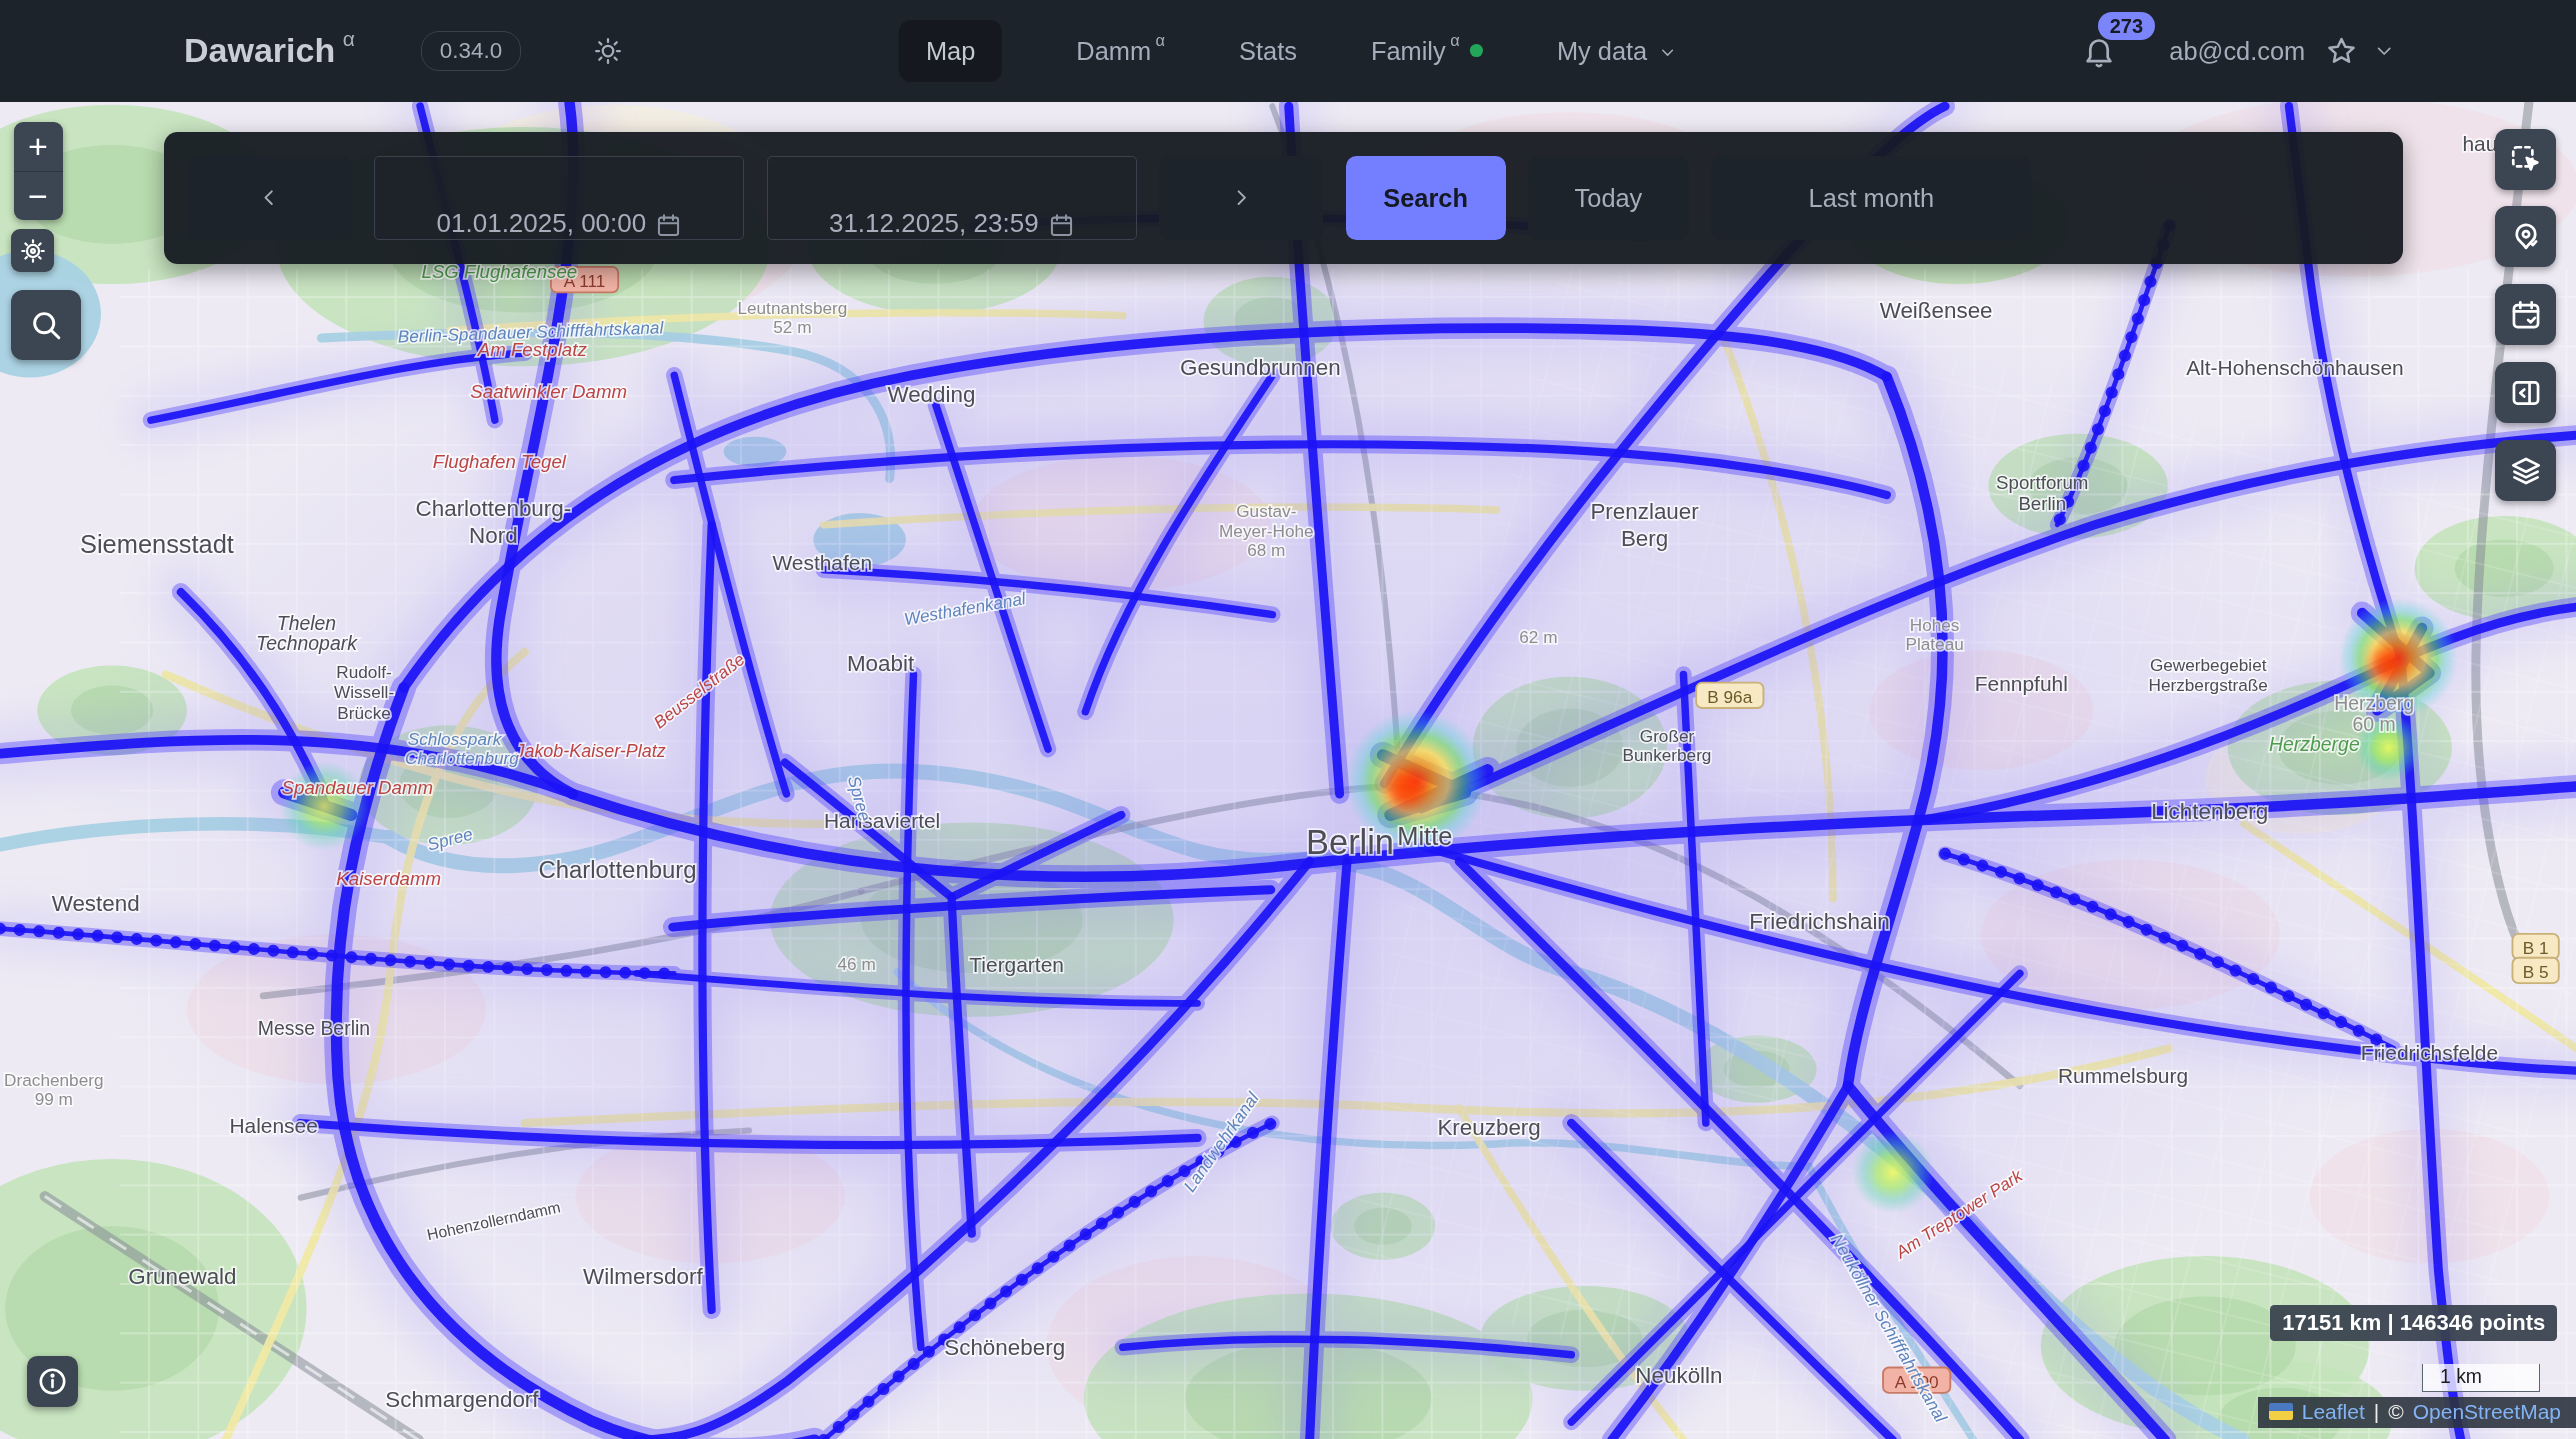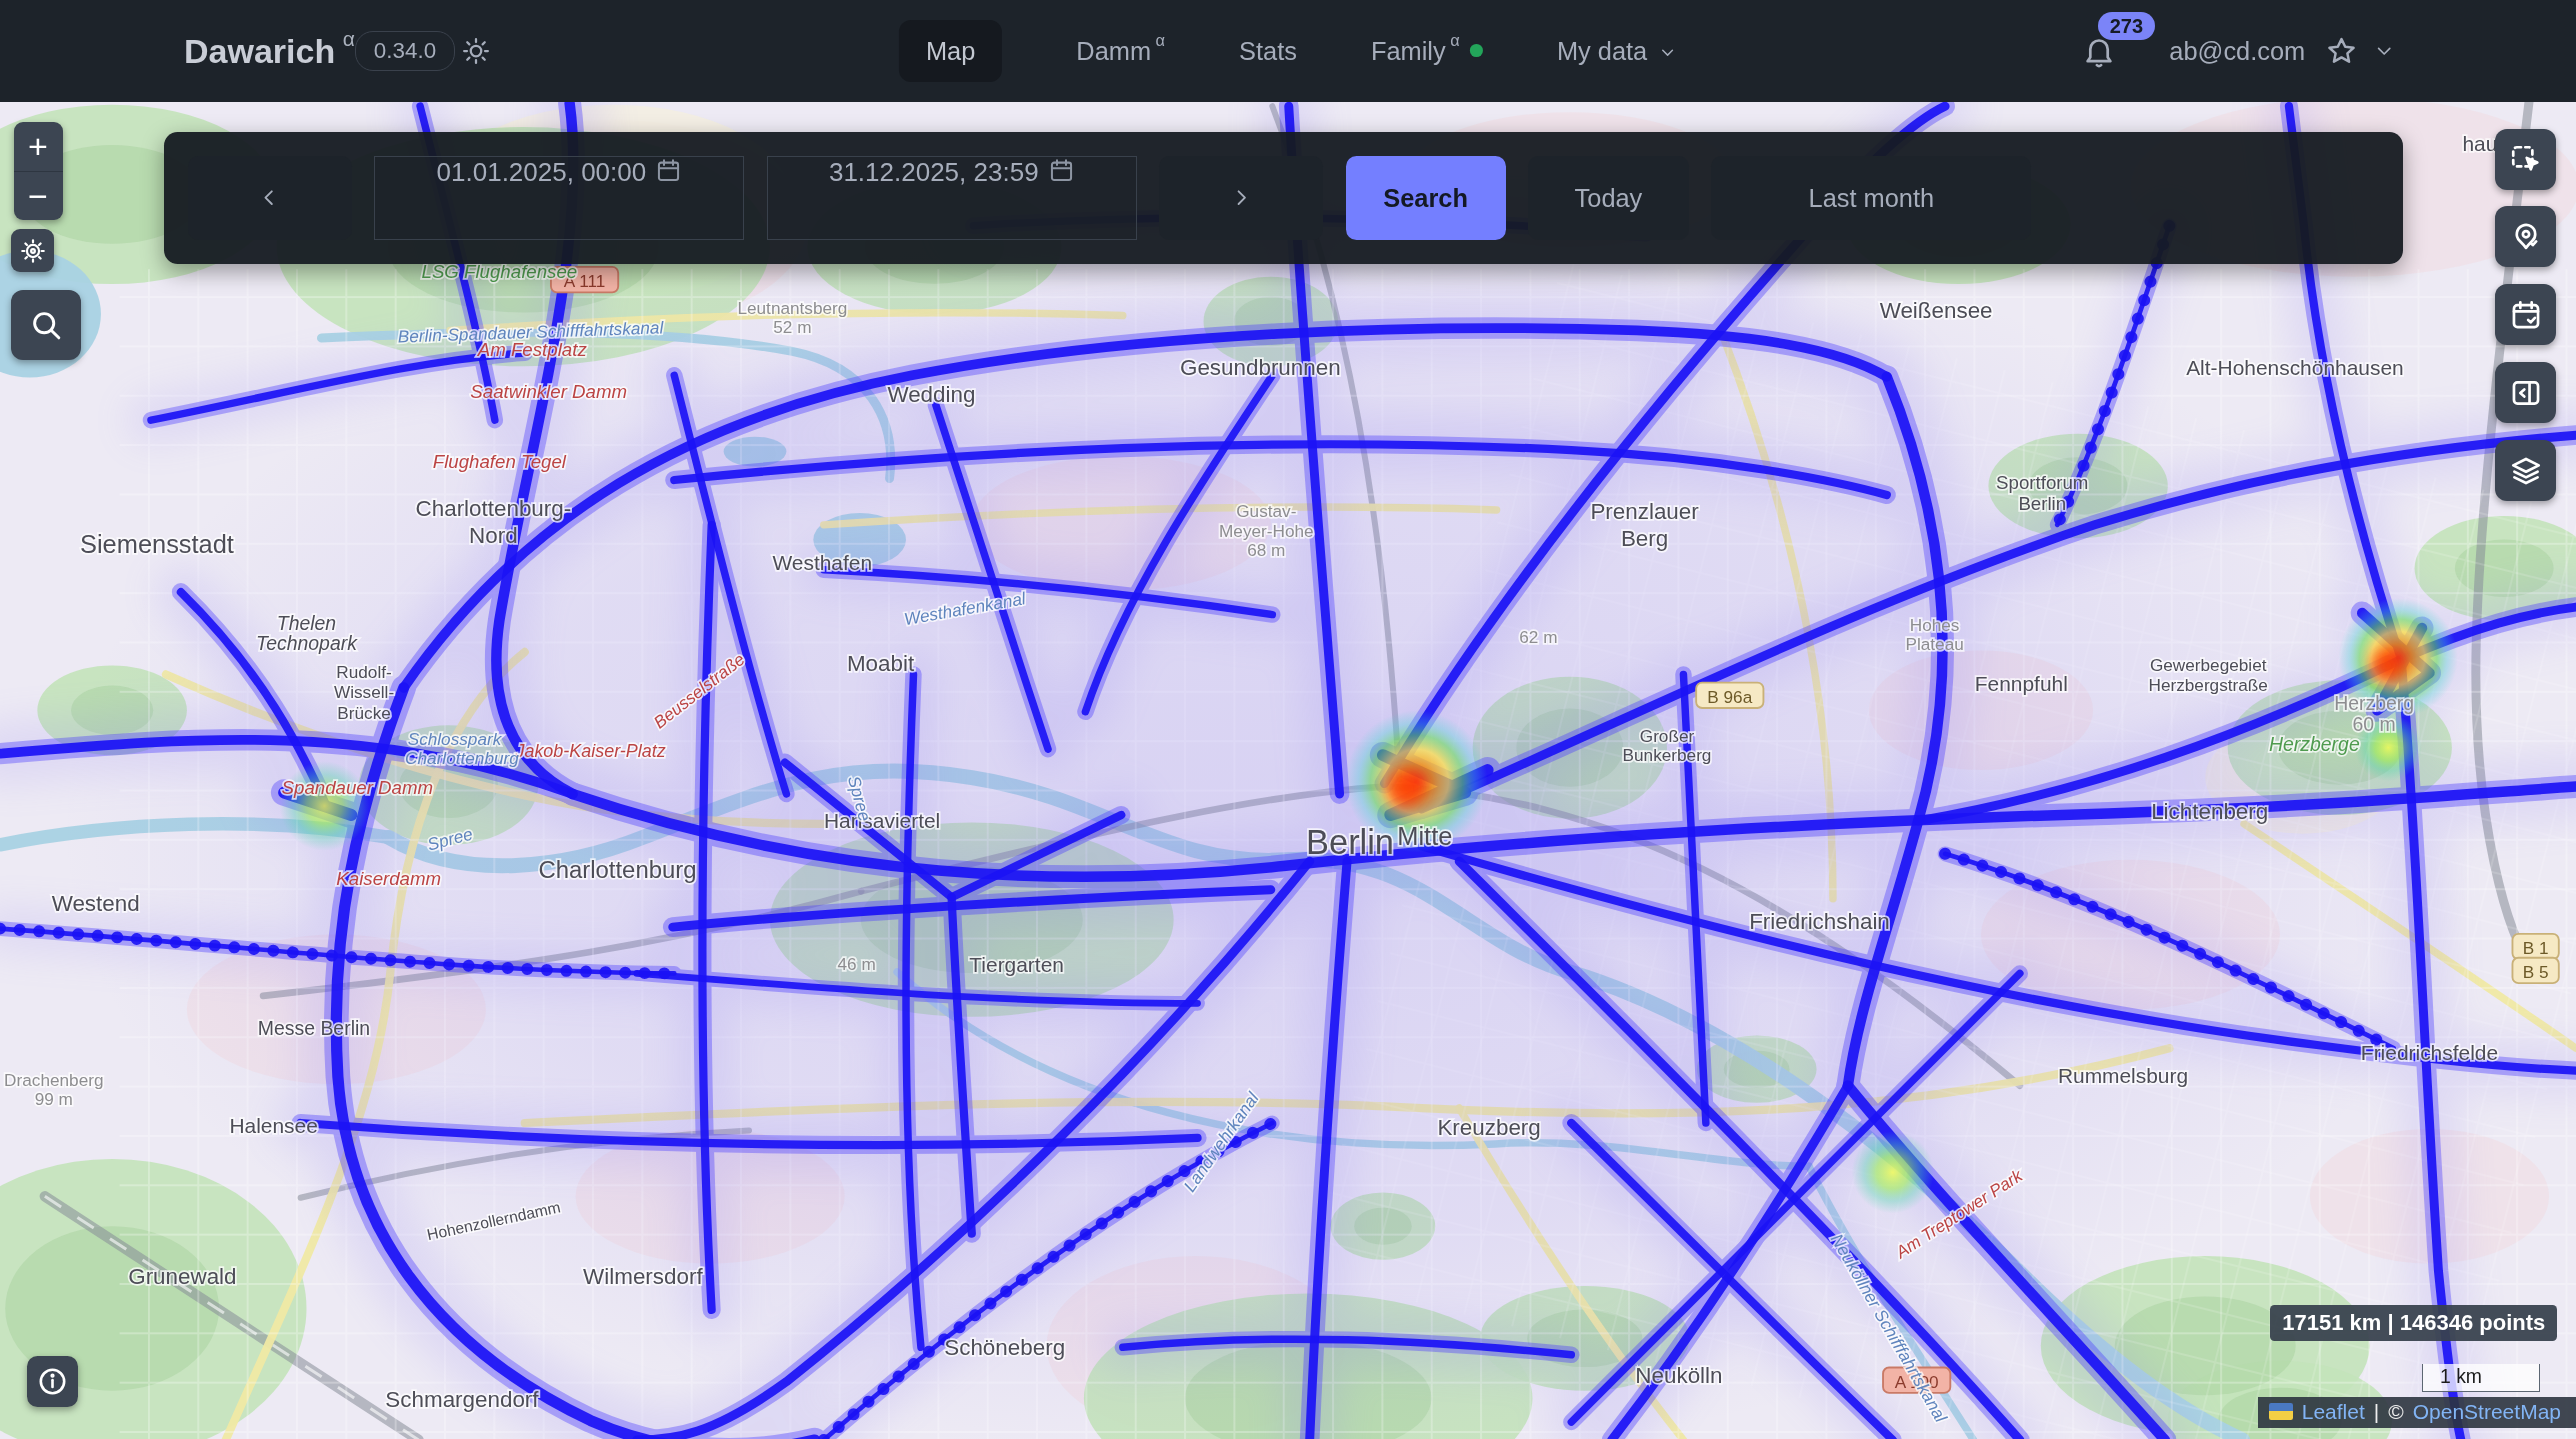--- a/index.html
+++ b/index.html
@@ -6,21 +6,21 @@
     background:#1d232a;font-family:"Liberation Sans",sans-serif;}
   .app{position:relative;width:2576px;height:1440px;overflow:hidden;}
 
   
   .mapwrap{position:absolute;inset:0;background:#edeaf4;}
   .mapwrap svg{width:100%;height:100%;display:block;}
 
   
   .navbar{position:absolute;top:0;left:0;right:0;height:102px;background:#1d232a;
     display:flex;align-items:center;z-index:40;color:#a6adbb;}
-  .nav-left{display:flex;align-items:center;margin-left:184px;}
+  .nav-left{display:flex;margin-left:184px;gap:66px;}
   .brand{font-size:34px;font-weight:700;color:#c9cdd6;display:flex;align-items:flex-start;}
   .brand sup{font-size:21px;font-weight:400;color:#aab1bd;margin-left:7.5px;margin-top:-4.5px;}
   .version-badge{border:1.5px solid #3a414c;border-radius:18px;padding:6px 18px;
     font-size:22.4px;color:#a6adbb;}
   .icon{display:inline-flex;align-items:center;justify-content:center;}
   .icon svg{stroke:currentColor;fill:none;stroke-width:1.8;stroke-linecap:round;stroke-linejoin:round;}
   .theme-toggle{margin-left:6px;color:#a6adbb;cursor:pointer;}
 
   .nav-center{position:absolute;left:50%;transform:translateX(-50%);display:flex;
     align-items:center;gap:74px;}
@@ -41,23 +41,23 @@
 
   
   .filter-bar{position:absolute;left:164px;top:132px;width:2239px;height:132px;
     background:rgba(21,26,33,0.95);border-radius:13.5px;display:flex;align-items:center;
     padding:0 24px;gap:22.4px;box-sizing:border-box;z-index:30;
     box-shadow:0 7.5px 22.4px rgba(0,0,0,0.35);}
   .fbtn{height:84px;border-radius:10.5px;background:#1d232a;color:#a6adbb;font-size:25.4px;
     border:none;display:flex;align-items:center;justify-content:center;cursor:pointer;
     font-family:inherit;flex:none;}
   .fbtn.nav-arrow{width:164px;}
-  .date-field{width:370px;height:84px;border:1.5px solid #39414c;border-radius:0;
+  .date-field{width:370px;height:84px;border:1.5px solid #39414c;border-radius:5px;
     background:rgba(29,35,42,0.55);color:#a6adbb;font-size:26px;display:flex;
-    align-items:flex-start;justify-content:center;gap:9px;box-sizing:border-box;flex:none;cursor:text;}
+    align-items:flex-end;justify-content:center;gap:9px;box-sizing:border-box;flex:none;cursor:text;}
   .date-field .icon{color:#8d95a3;}
   .btn-search{width:160px;background:#747fff;color:#141925;font-weight:700;}
   .btn-today{width:161px;}
   .btn-7days,.btn-month{width:320px;}
 
   
   .ctl{position:absolute;background:#3c4552;color:#fff;border:none;cursor:pointer;
     display:flex;align-items:center;justify-content:center;z-index:20;
     box-shadow:0 3px 7.5px rgba(0,0,0,0.35);}
   .ctl svg{stroke:#fff;fill:none;stroke-width:1.9;stroke-linecap:round;stroke-linejoin:round;}

